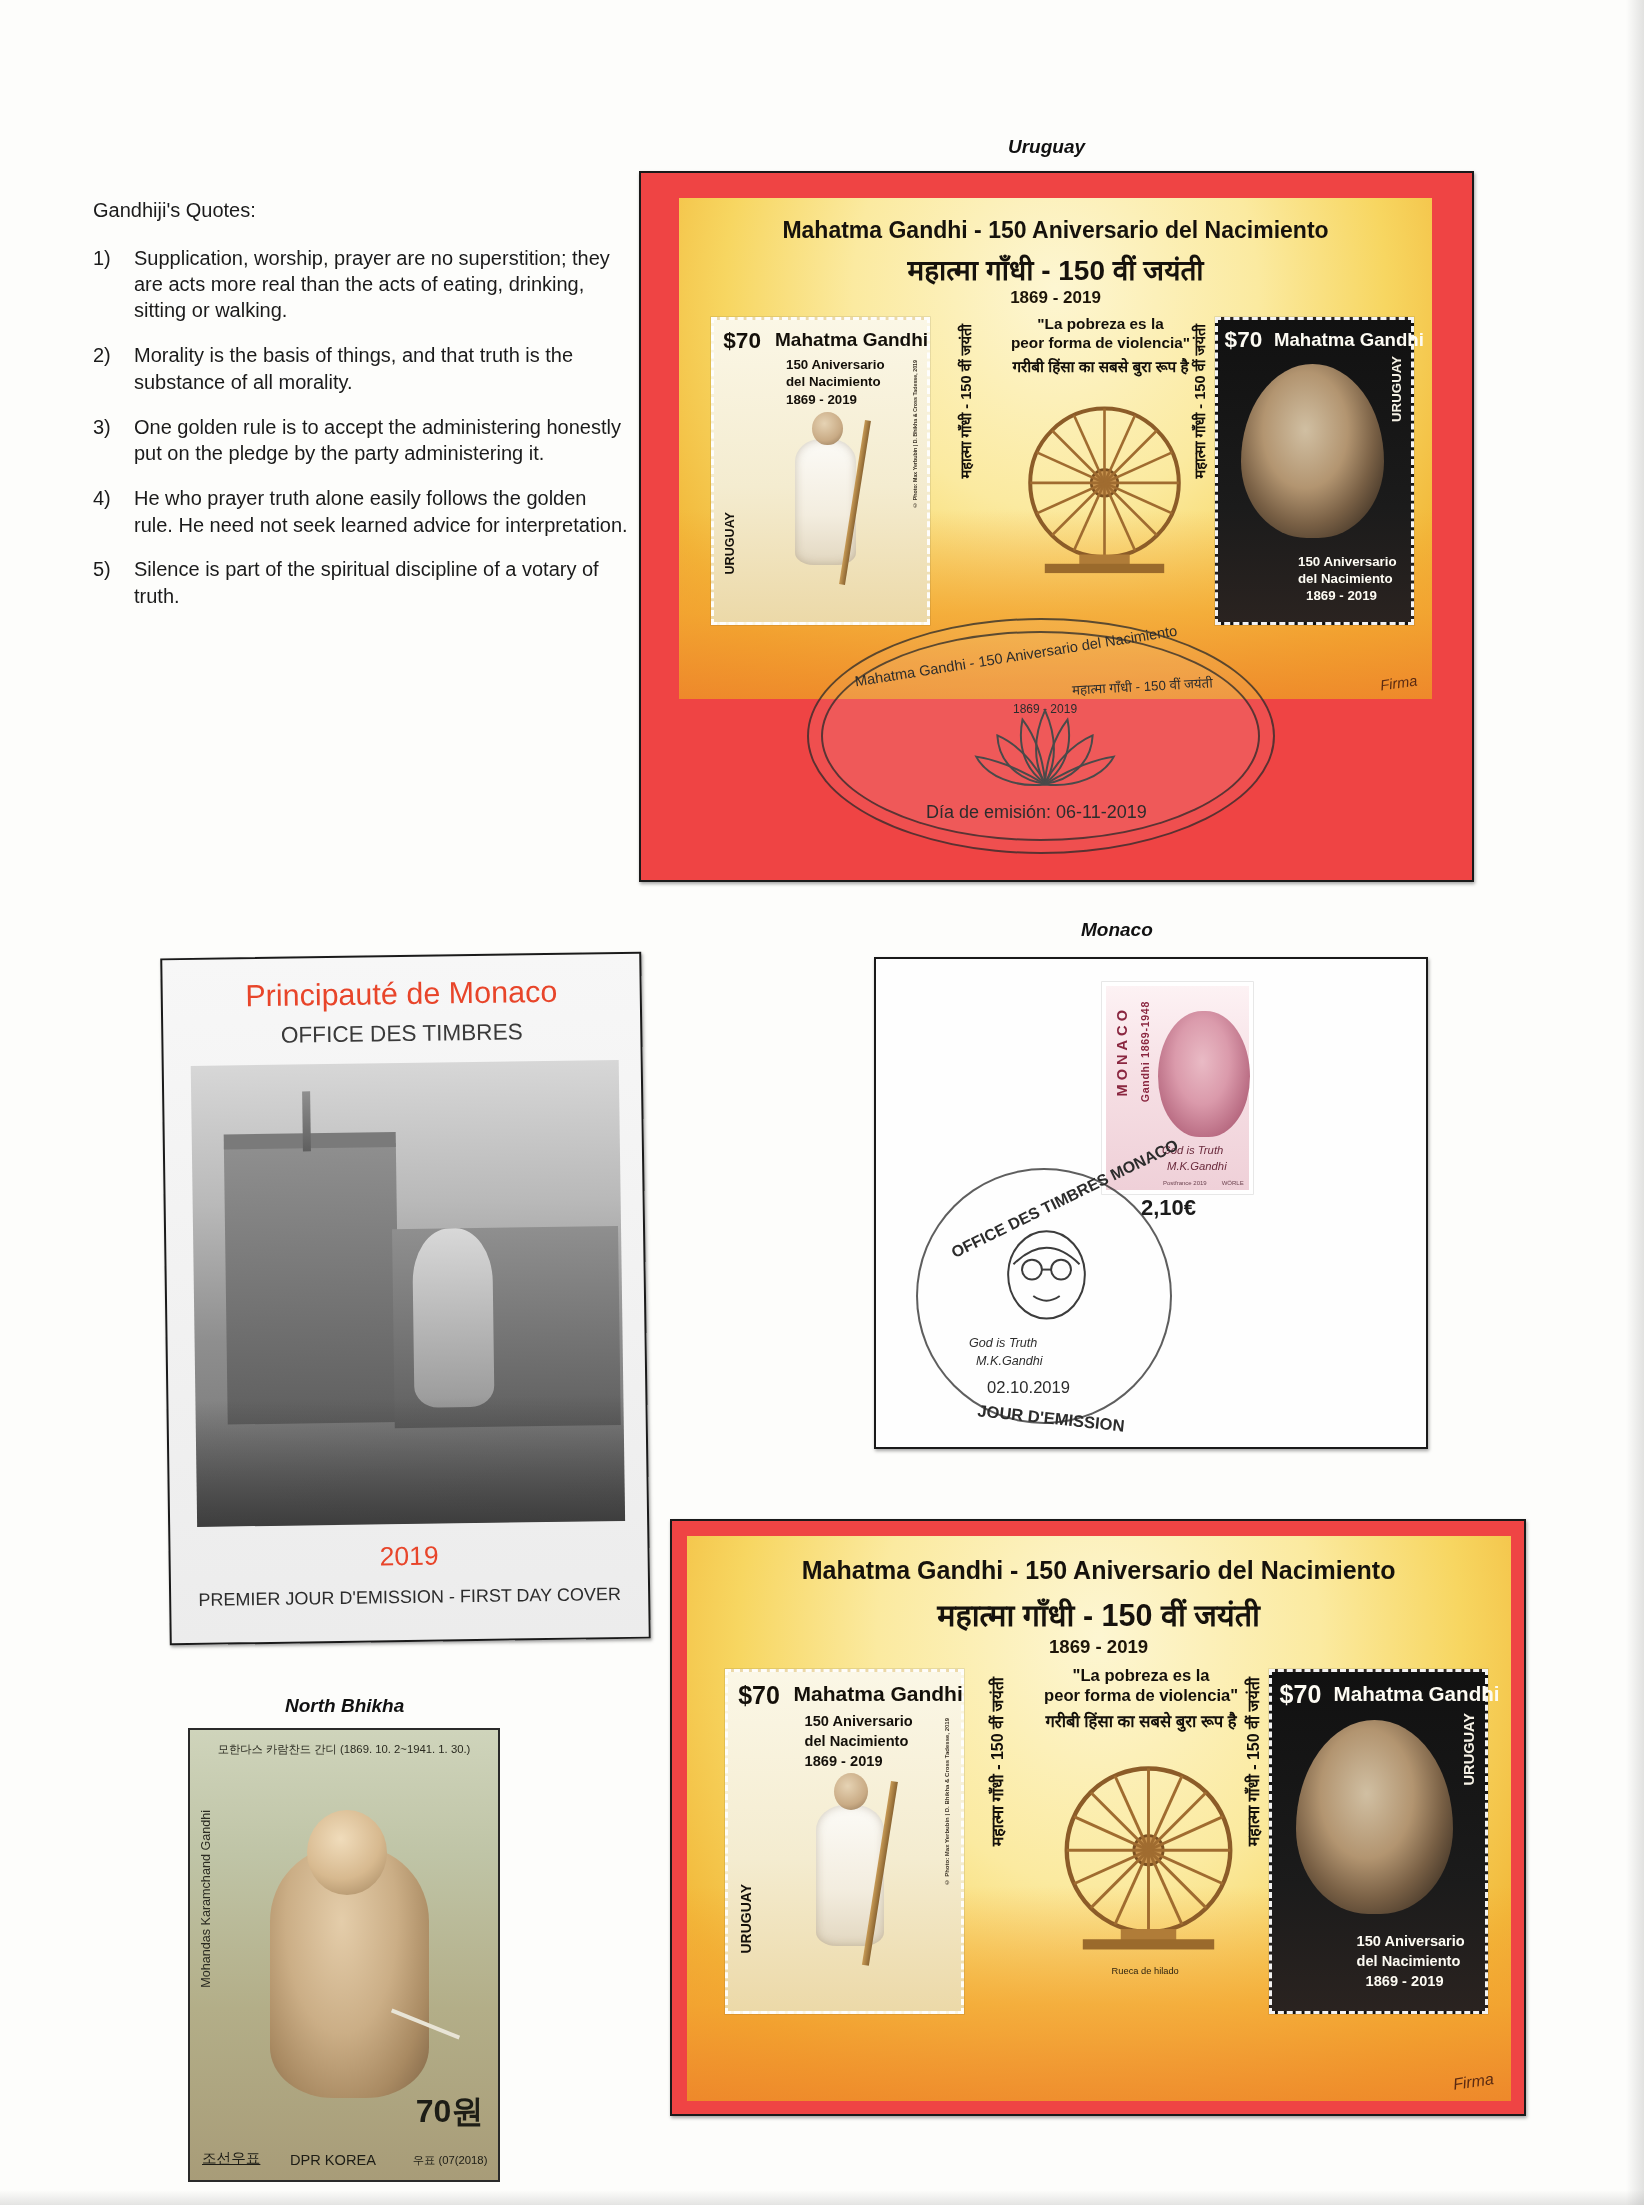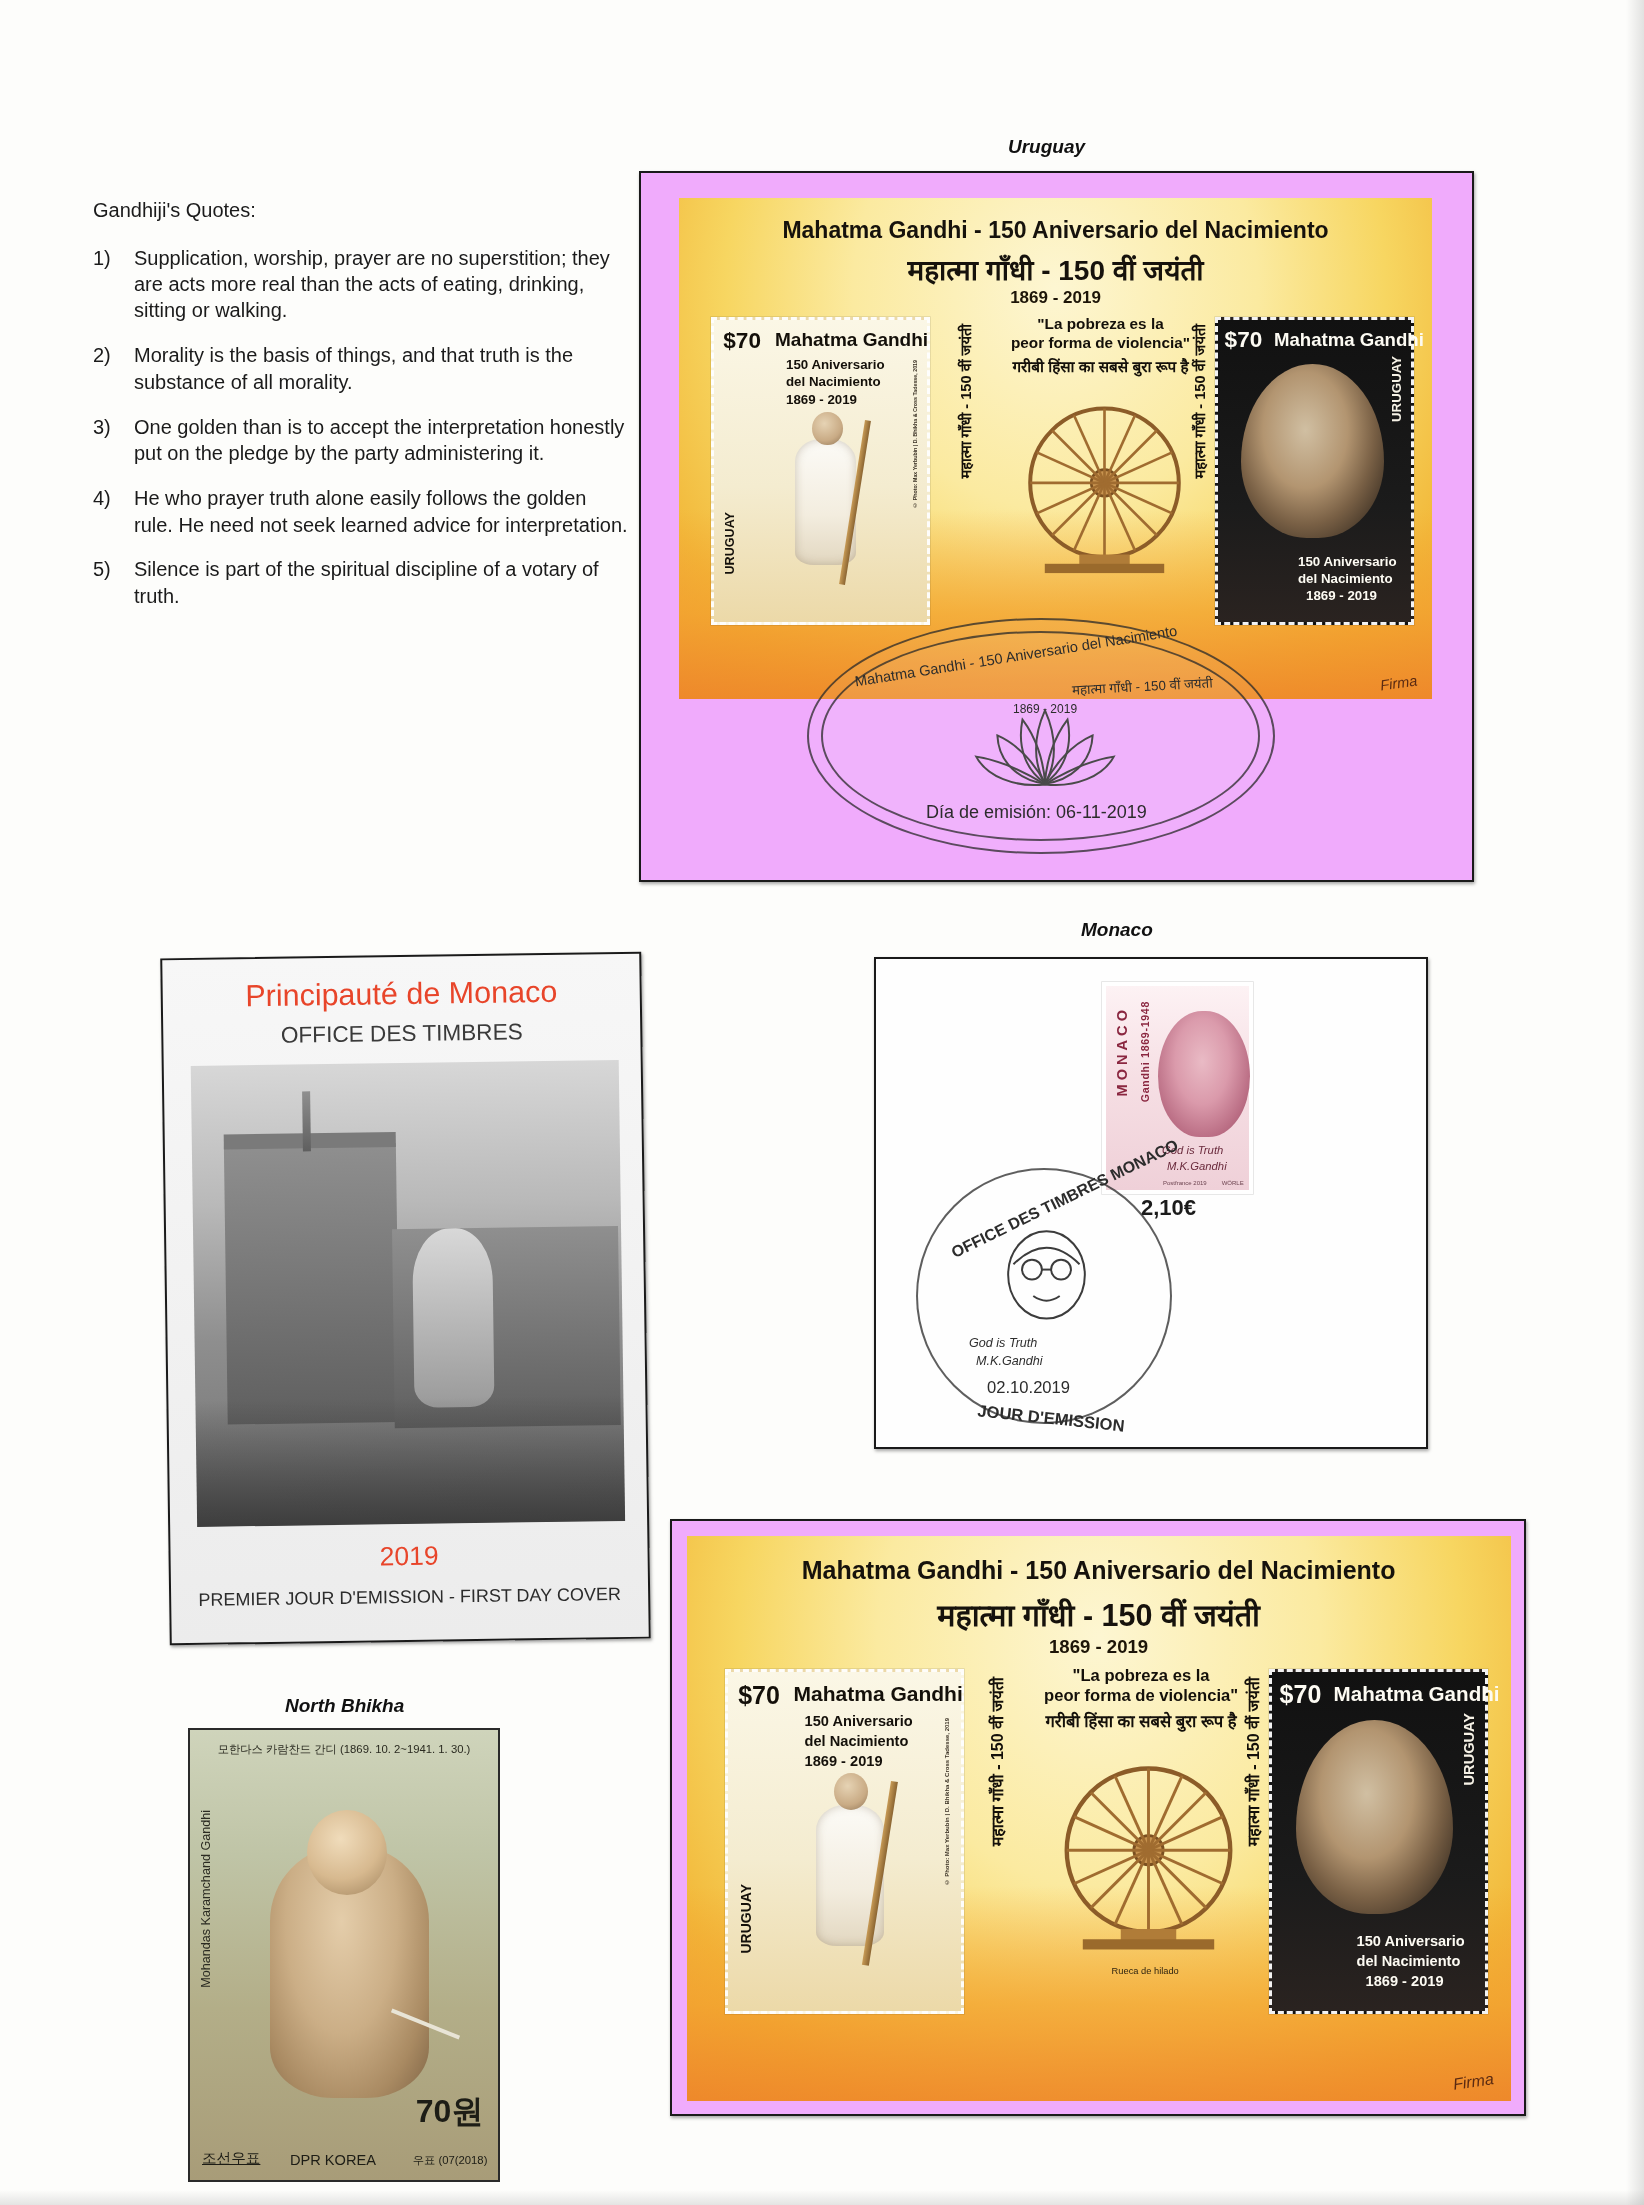--- a/index.html
+++ b/index.html
@@ -82,21 +82,21 @@
   }
 
   
   .item {
     position: absolute;
     box-sizing: border-box;
     overflow: hidden;
   }
   .frame-dark {
     border: 2.7px solid #1a1a1a;
-    background: #f0abfc;
+    background: #ef4444;
     box-shadow: 1.3px 2px 3.3px rgba(0,0,0,0.35);
   }
 
   
   .ms-inner {
     position: absolute;
     left: 0; top: 0; right: 0; bottom: 0;
     background:
       radial-gradient(ellipse at 50% 18%, #fdf6d2 0%, #fbeaa0 38%, #f7d661 62%, #f2b93b 82%, #eda23a 100%);
   }
@@ -360,21 +360,21 @@
     <div class="quote-item">
       <div class="quote-num">1)</div>
       <div class="quote-text">Supplication, worship, prayer are no superstition; they are acts more real than the acts of eating, drinking, sitting or walking.</div>
     </div>
     <div class="quote-item">
       <div class="quote-num">2)</div>
       <div class="quote-text">Morality is the basis of things, and that truth is the substance of all morality.</div>
     </div>
     <div class="quote-item">
       <div class="quote-num">3)</div>
-      <div class="quote-text">One golden than is to accept the interpretation honestly put on the pledge by the party administering it.</div>
+      <div class="quote-text">One golden rule is to accept the administering honestly put on the pledge by the party administering it.</div>
     </div>
     <div class="quote-item">
       <div class="quote-num">4)</div>
       <div class="quote-text">He who prayer truth alone easily follows the golden rule. He need not seek learned advice for interpretation.</div>
     </div>
     <div class="quote-item">
       <div class="quote-num">5)</div>
       <div class="quote-text">Silence is part of the spiritual discipline of a votary of truth.</div>
     </div>
   </div>

